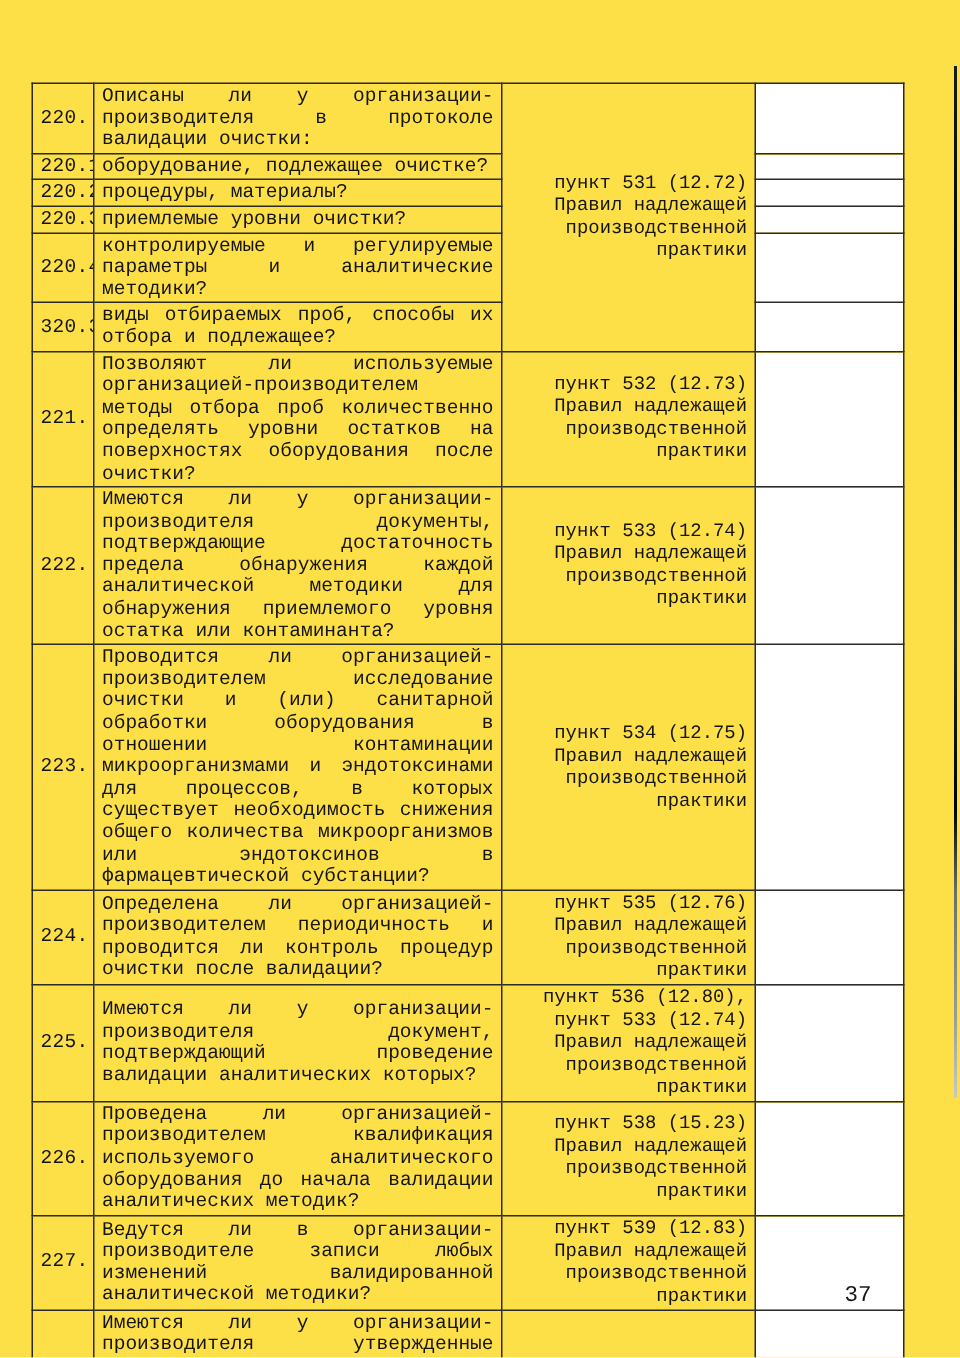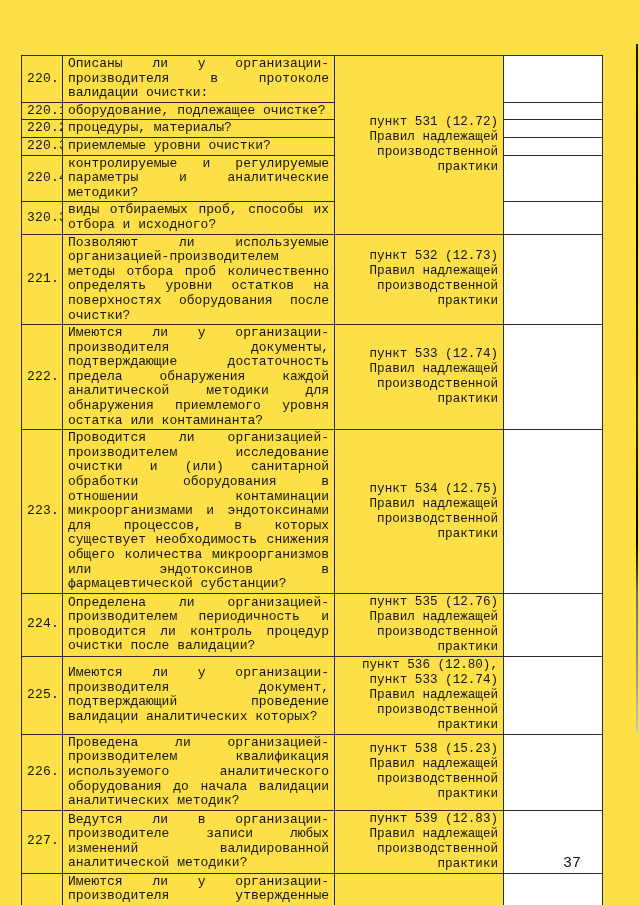--- a/index.html
+++ b/index.html
@@ -105,21 +105,21 @@
         <td class="q">приемлемые уровни очистки?</td>
         <td class="ans"></td>
       </tr>
       <tr>
         <td class="num">220.4</td>
         <td class="q">контролируемые и регулируемые параметры и аналитические методики?</td>
         <td class="ans"></td>
       </tr>
       <tr>
         <td class="num">320.3</td>
-        <td class="q">виды отбираемых проб, способы их отбора и исходного?</td>
+        <td class="q">виды отбираемых проб, способы их отбора и подлежащее?</td>
         <td class="ans"></td>
       </tr>
 
       <tr>
         <td class="num">221.</td>
         <td class="q">Позволяют ли используемые организацией-производителем методы отбора проб количественно определять уровни остатков на поверхностях оборудования после очистки?</td>
         <td class="ref">пункт 532 (12.73) Правил надлежащей производственной практики</td>
         <td class="ans"></td>
       </tr>
 

